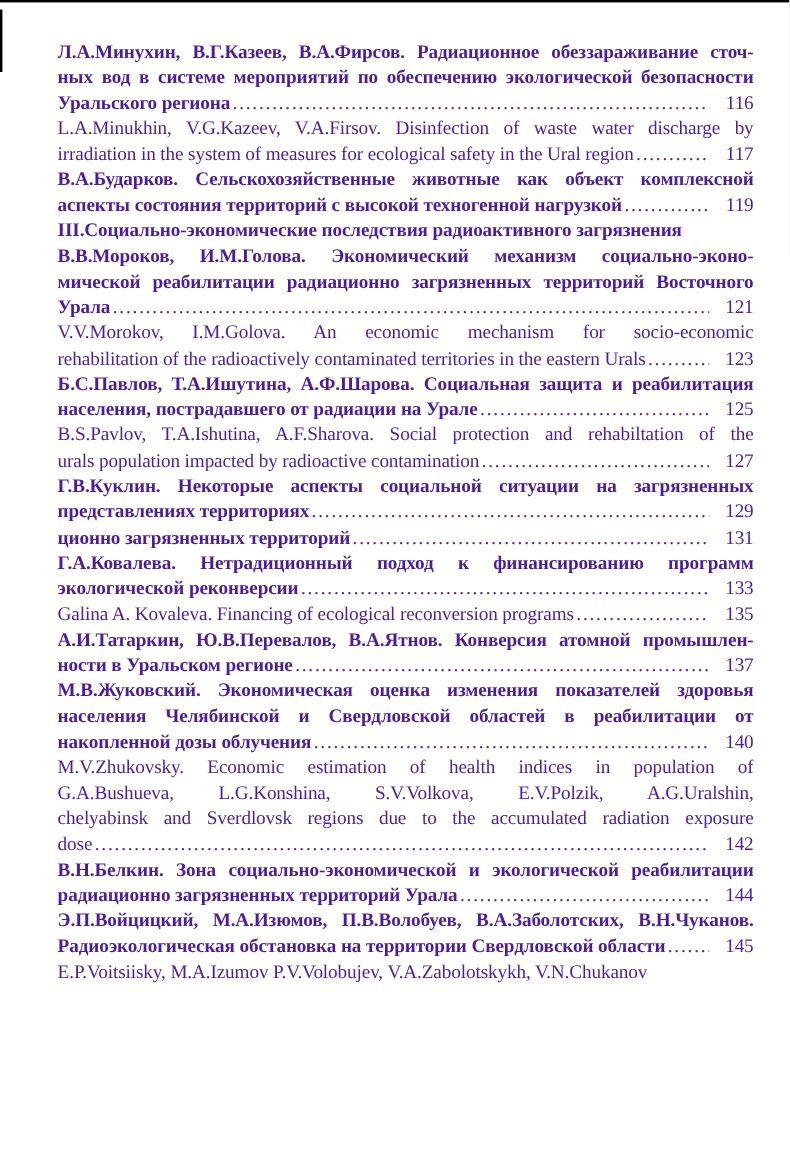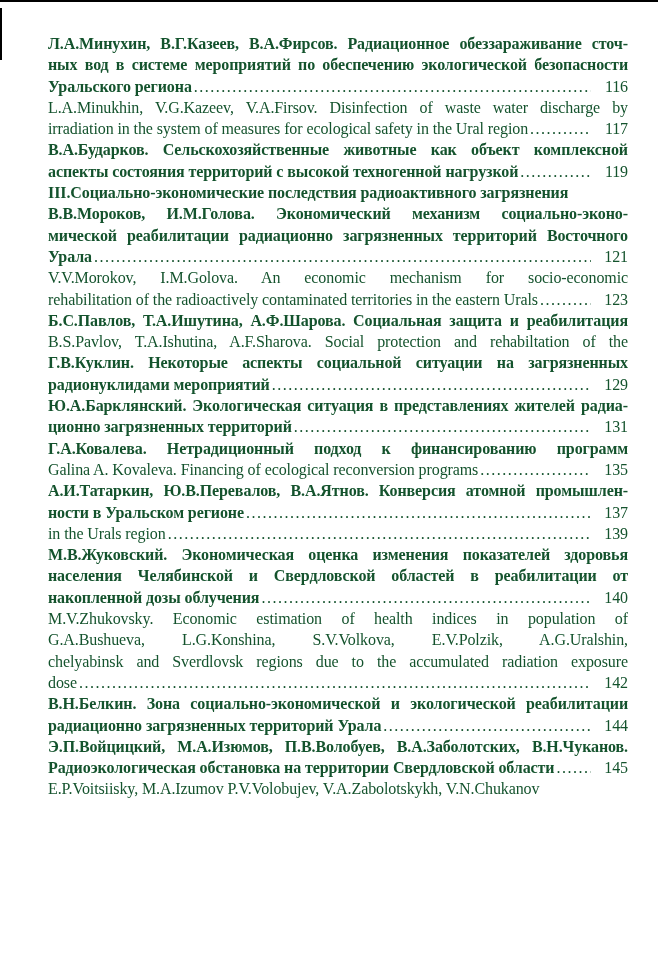--- a/index.html
+++ b/index.html
@@ -11,21 +11,21 @@
     position: relative;
     width: 658px;
     height: 960px;
     margin: 0 auto;
     background: #ffffff;
     box-sizing: border-box;
     padding: 33px 30px 0 48px;
     overflow: hidden;
     font-family: "Liberation Serif", "DejaVu Serif", serif;
     font-size: 16px;
-    color: #14532d;
+    color: #4c1d95;
     letter-spacing: -0.1px;
   }
   .scan-border-top {
     position: absolute;
     top: 0; left: 0; right: 0;
     height: 2px;
     background: #000;
   }
   .scan-edge-artifact {
     position: absolute;
@@ -118,64 +118,73 @@
       <div class="entry">
         <div class="line just">V.V.Morokov, I.M.Golova. An economic mechanism for socio-economic</div>
         <div class="line tail">
           <span class="tail-text">rehabilitation of the radioactively contaminated territories in the eastern Urals</span>
           <span class="leader fill"></span>
           <span class="pg">123</span>
         </div>
       </div>
       <div class="entry bold">
         <div class="line just">Б.С.Павлов, Т.А.Ишутина, А.Ф.Шарова. Социальная защита и реабилитация</div>
+        <div class="line tail">
+          <span class="tail-text">населения, пострадавшего от радиации на Урале</span>
+          <span class="leader fill"></span>
+          <span class="pg">125</span>
+        </div>
       </div>
       <div class="entry">
         <div class="line just">B.S.Pavlov, T.A.Ishutina, A.F.Sharova. Social protection and rehabiltation of the</div>
+        <div class="line tail">
+          <span class="tail-text">urals population impacted by radioactive contamination</span>
+          <span class="leader fill"></span>
+          <span class="pg">127</span>
+        </div>
       </div>
       <div class="entry bold">
         <div class="line just">Г.В.Куклин. Некоторые аспекты социальной ситуации на загрязненных</div>
         <div class="line tail">
-          <span class="tail-text">радионуклидами мероприятий</span>
+          <span class="tail-text">представлениях территориях</span>
           <span class="leader fill"></span>
           <span class="pg">129</span>
         </div>
       </div>
       <div class="entry bold">
-        <div class="line just">Ю.А.Барклянский. Экологическая ситуация в представлениях жителей радиа-</div>
         <div class="line tail">
           <span class="tail-text">ционно загрязненных территорий</span>
           <span class="leader fill"></span>
           <span class="pg">131</span>
         </div>
       </div>
       <div class="entry bold">
         <div class="line just">Г.А.Ковалева. Нетрадиционный подход к финансированию программ</div>
+        <div class="line tail">
+          <span class="tail-text">экологической реконверсии</span>
+          <span class="leader fill"></span>
+          <span class="pg">133</span>
+        </div>
       </div>
       <div class="entry">
         <div class="line tail">
           <span class="tail-text">Galina A. Kovaleva. Financing of ecological reconversion programs</span>
           <span class="leader fill"></span>
           <span class="pg">135</span>
         </div>
       </div>
       <div class="entry bold">
         <div class="line just">А.И.Татаркин, Ю.В.Перевалов, В.А.Ятнов. Конверсия атомной промышлен-</div>
         <div class="line tail">
           <span class="tail-text">ности в Уральском регионе</span>
           <span class="leader fill"></span>
           <span class="pg">137</span>
         </div>
       </div>
       <div class="entry">
-        <div class="line tail">
-          <span class="tail-text">in the Urals region</span>
-          <span class="leader fill"></span>
-          <span class="pg">139</span>
-        </div>
       </div>
       <div class="entry bold">
         <div class="line just">М.В.Жуковский. Экономическая оценка изменения показателей здоровья</div>
         <div class="line just">населения Челябинской и Свердловской областей в реабилитации от</div>
         <div class="line tail">
           <span class="tail-text">накопленной дозы облучения</span>
           <span class="leader fill"></span>
           <span class="pg">140</span>
         </div>
       </div>

